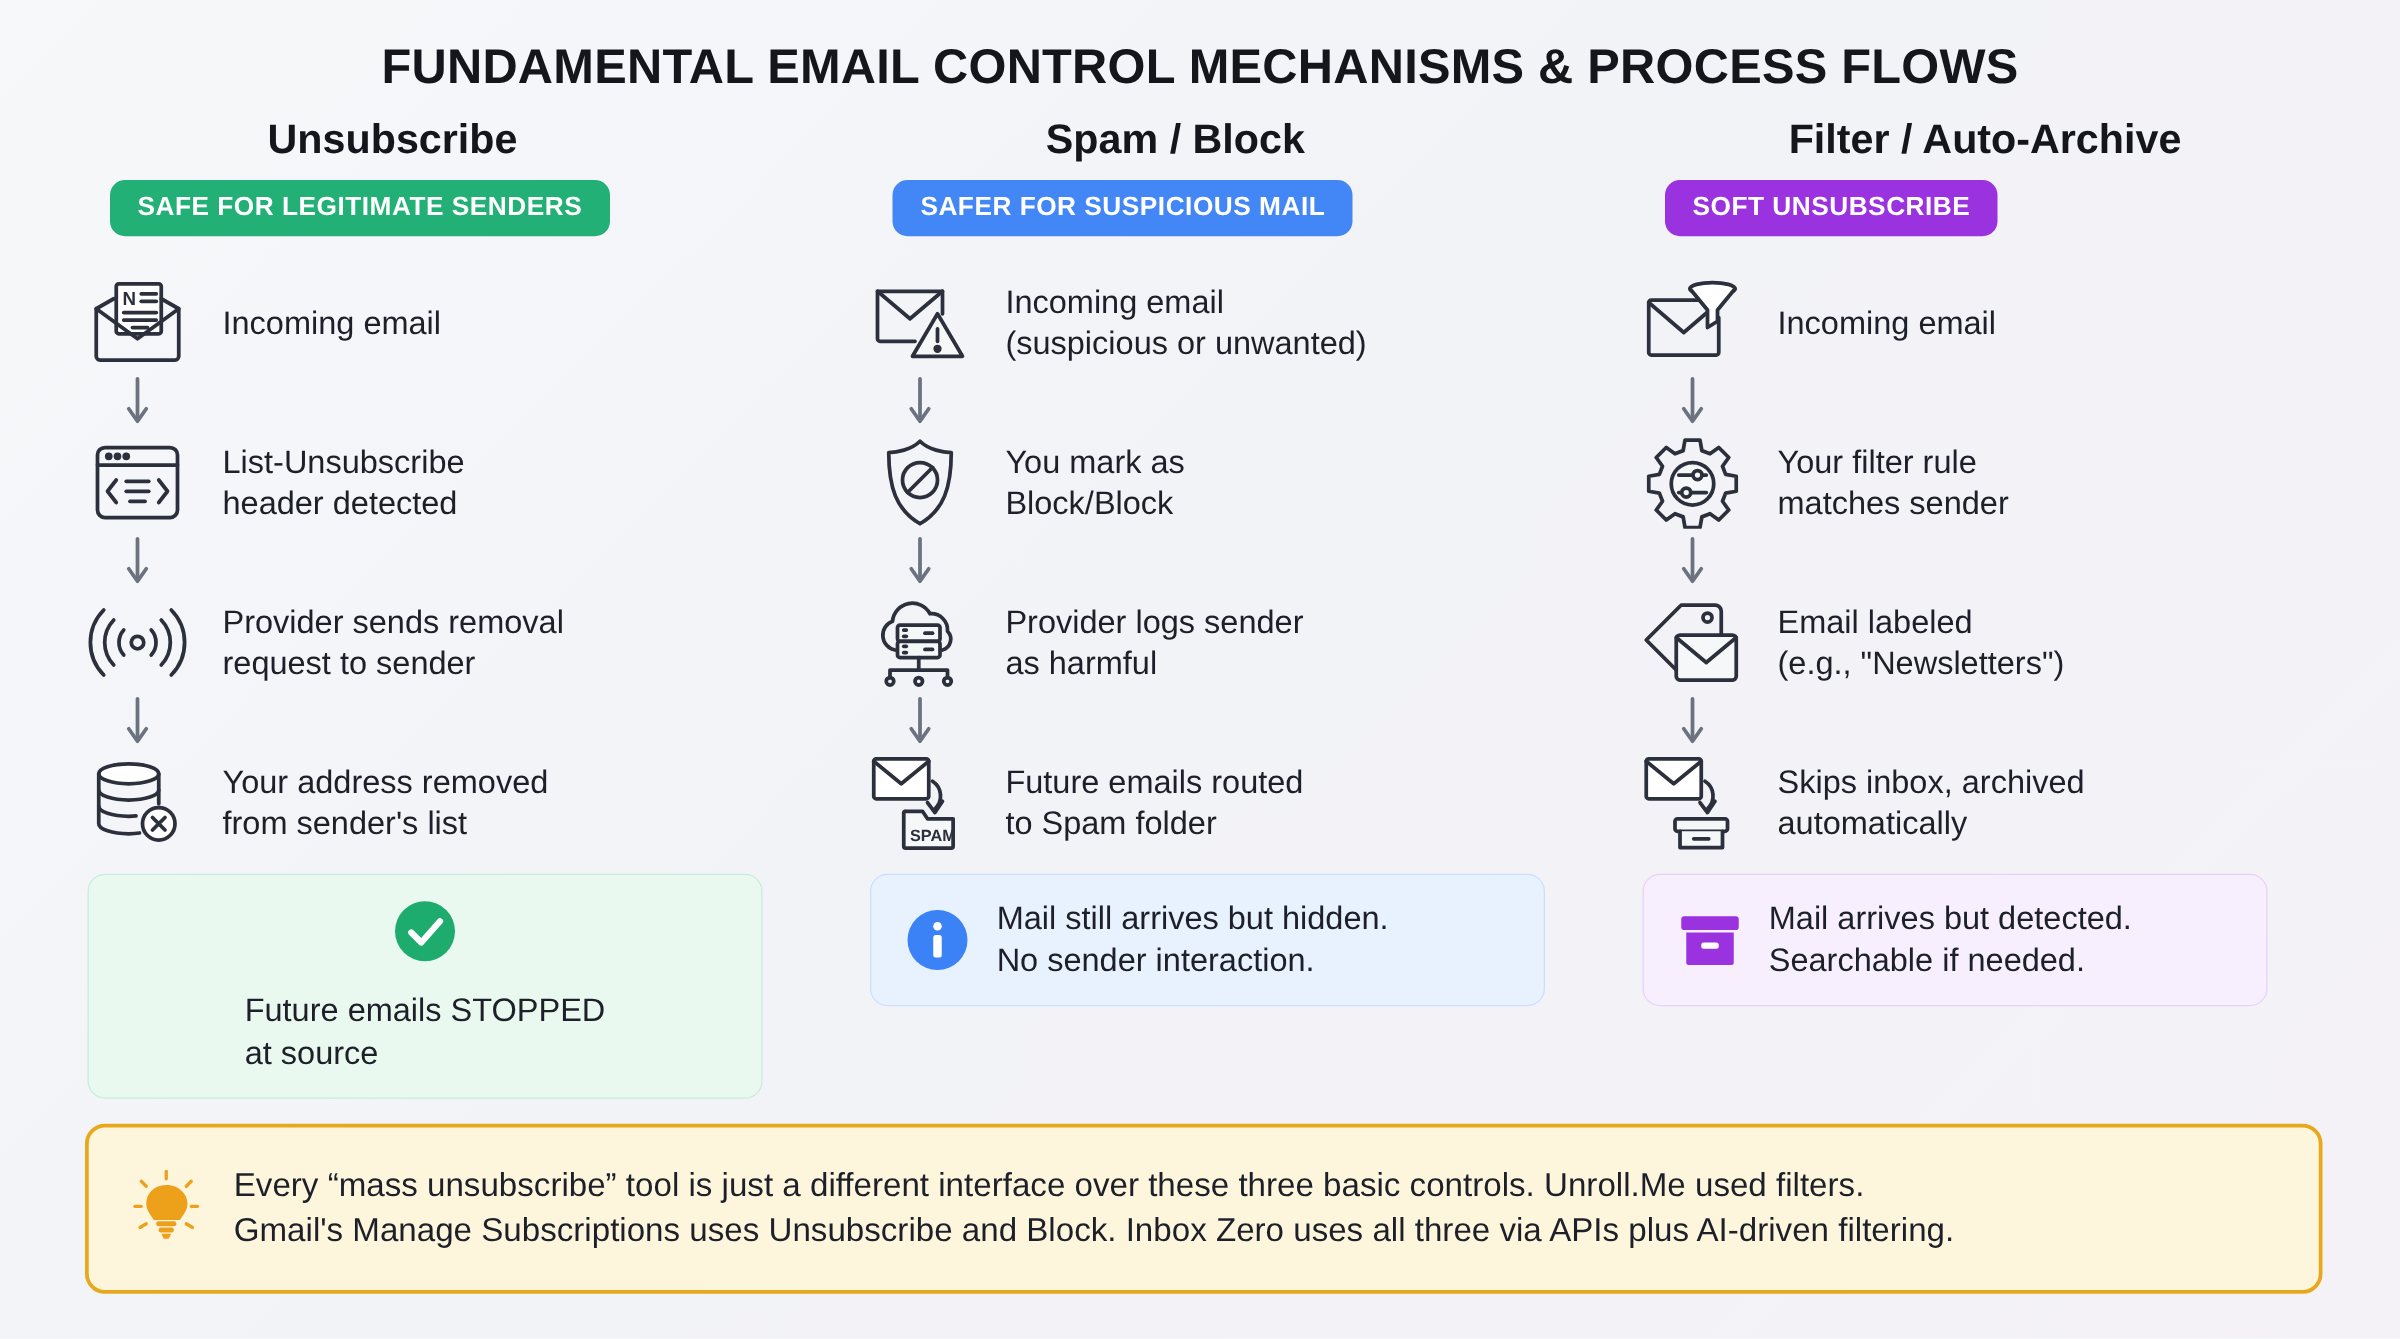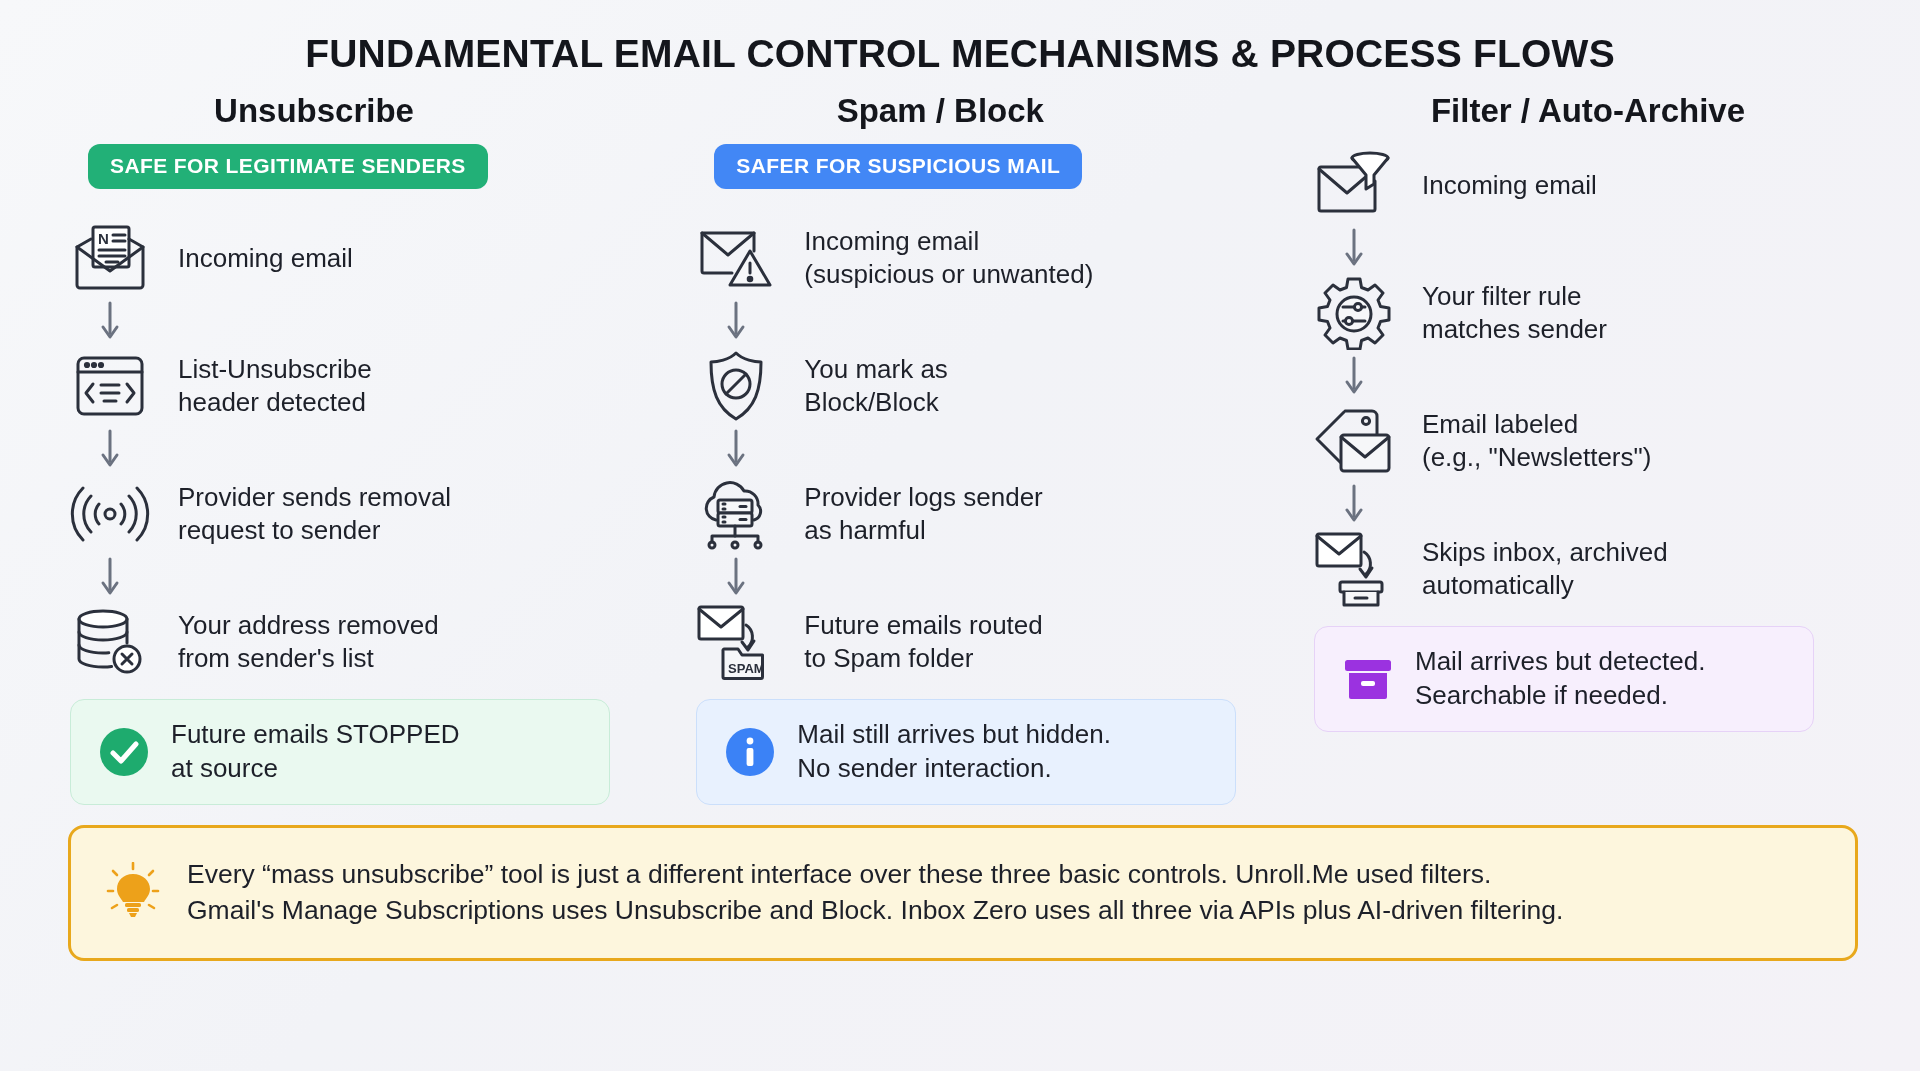--- a/index.html
+++ b/index.html
@@ -120,21 +120,21 @@
     margin-top: 16px;
     margin-left: 6px;
     display: flex;
     flex-direction: row;
     align-items: center;
     gap: 20px;
     padding: 18px 26px;
     border-radius: 14px;
     width: 540px;
   }
-  .result-card.green  { background: #eaf9f0; border: 1px solid #c8ecd8; }
+  .result-card.green  { background: #eaf9f0; border: 1px solid #c8ecd8; flex-direction: column; }
   .result-card.blue   { background: #e8f1fe; border: 1px solid #cbdffb; }
   .result-card.purple { background: #f7effd; border: 1px solid #e6d2f7; }
   .column.c3 .result-card { width: 500px; }
 
   .result-icon {
     width: 54px; min-width: 54px; height: 54px;
     display: flex; align-items: center; justify-content: center;
   }
   .result-text {
     font-size: 26px;
@@ -384,20 +384,21 @@
             <rect x="22.6" y="22" width="6.8" height="18" rx="2" fill="#ffffff"></rect>
           </svg>
         </div>
         <div class="result-text">Mail still arrives but hidden.
 No sender interaction.</div>
       </div>
     </div>
 
     <div class="column c3">
       <div class="col-heading">Filter / Auto-Archive</div>
+      <div class="badge purple">SOFT UNSUBSCRIBE</div>
 
       <div class="steps">
 
         <div class="step">
           <div class="step-icon">
             <svg width="76" height="68" viewBox="0 0 76 68" fill="none" stroke="#2b303c" stroke-width="3" stroke-linecap="round" stroke-linejoin="round">
               <path d="M3 18 L3 58 a2 2 0 0 0 2 2 L57 60 a2 2 0 0 0 2 -2 L59 30 M44 16 L5 16 a2 2 0 0 0 -2 2" fill="none"></path>
               <path d="M3 18 L31 42 L52 24" fill="none"></path>
               <ellipse cx="54" cy="7" rx="18" ry="5" fill="#fff"></ellipse>
               <path d="M36 7 L50 24 L50 38 L58 33 L58 24 L72 7" fill="#fff"></path>

